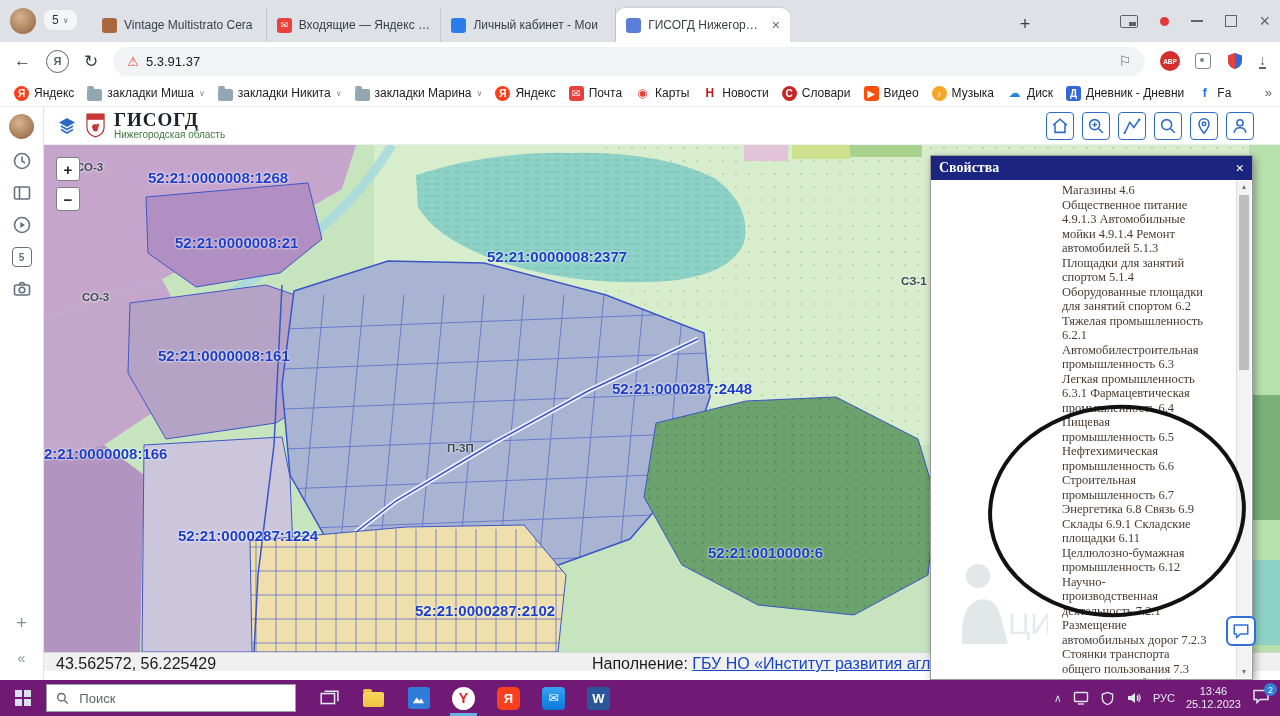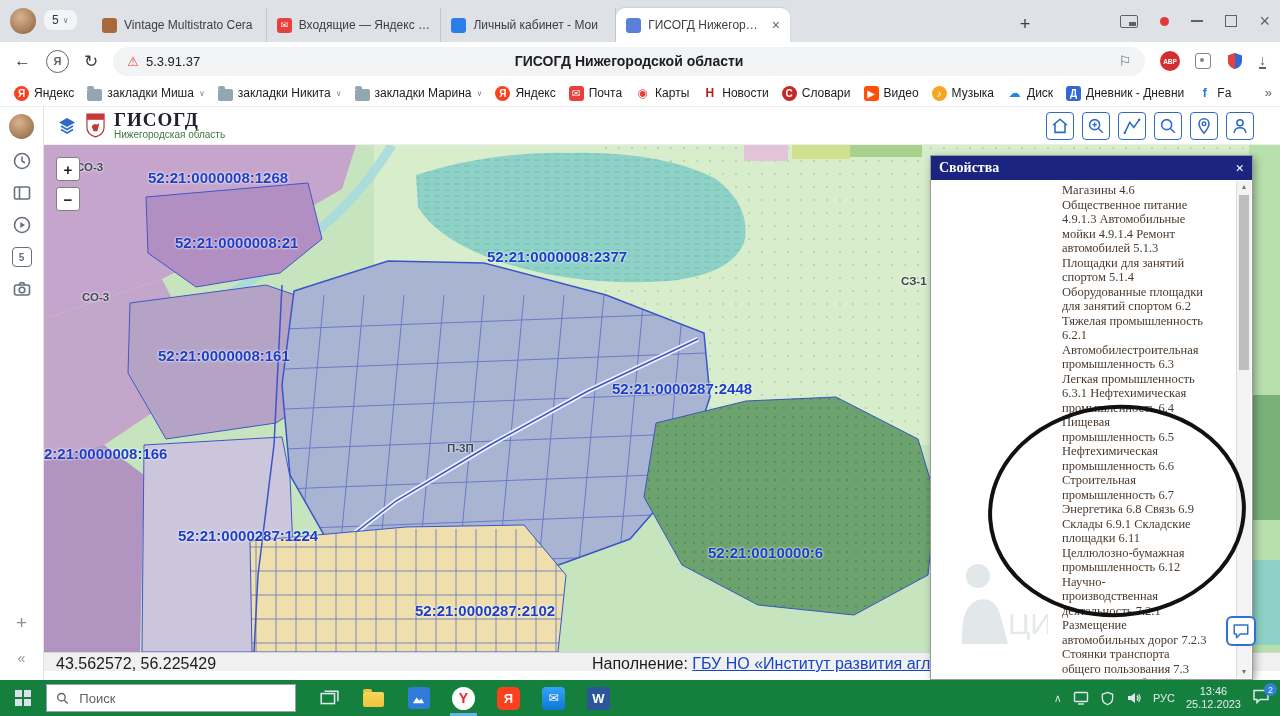--- a/index.html
+++ b/index.html
@@ -128,21 +128,21 @@
   
   .chatbtn{position:absolute;left:1226px;top:616px;width:30px;height:30px;background:#fff;
            border:2px solid #2f6fd6;border-radius:6px;display:flex;align-items:center;
            justify-content:center;z-index:70;box-sizing:border-box;}
 
   
   .ellipseov{position:absolute;left:983px;top:400px;width:268px;height:222px;z-index:60;pointer-events:none;}
   .watermark{position:absolute;left:948px;top:556px;width:100px;height:92px;z-index:45;opacity:.45;pointer-events:none;}
 
   
-  .taskbar{position:absolute;left:0;top:680px;width:1280px;height:36px;background:#15803d;
+  .taskbar{position:absolute;left:0;top:680px;width:1280px;height:36px;background:#701a75;
            display:flex;align-items:center;z-index:100;color:#e6ecf2;}
   .startcell{width:46px;height:100%;display:flex;align-items:center;justify-content:center;}
   .winlogo{display:grid;grid-template-columns:7px 7px;grid-template-rows:7px 7px;gap:1.5px;}
   .winlogo span{background:#d9e1ea;}
   .tsearch{width:250px;height:28px;background:#fff;border:1px solid #93a1b1;display:flex;
            align-items:center;gap:8px;padding:0 9px;box-sizing:border-box;}
   .tsearch input{border:none;outline:none;background:transparent;font-size:13px;color:#444;width:100%;
                  font-family:"Liberation Sans","DejaVu Sans",sans-serif;}
   .tsearch input::placeholder{color:#5f6368;opacity:1;}
   .apps{display:flex;height:100%;margin-left:10px;}
@@ -221,21 +221,20 @@
     </div>
   </div>
 
   <div class="navbar">
     <span class="navic">←</span>
     <span class="yacircle">Я</span>
     <span class="navic">↻</span>
     <div class="addrbar">
       <span class="warn">⚠</span>
       <span class="ip">5.3.91.37</span>
-      <span class="addr-title">ГИСОГД Нижегородской области</span>
       <span class="flagic">⚐</span>
     </div>
     <span class="abp">ABP</span>
     <span class="extic"></span>
     <svg width="18" height="18" viewBox="0 0 18 18">
       <path d="M9 1 L16 3.5 V9 C16 13.5 12.5 16 9 17 C5.5 16 2 13.5 2 9 V3.5 Z" fill="#3367d6"></path>
       <path d="M9 1 L2 3.5 V9 C2 13.5 5.5 16 9 17 Z" fill="#e8413c"></path>
     </svg>
     <span class="dlic">↓</span>
   </div>
@@ -571,21 +570,21 @@
           <div class="pline">автомобилей 5.1.3</div>
           <div class="pline">Площадки для занятий</div>
           <div class="pline">спортом 5.1.4</div>
           <div class="pline">Оборудованные площадки</div>
           <div class="pline">для занятий спортом 6.2</div>
           <div class="pline">Тяжелая промышленность</div>
           <div class="pline">6.2.1</div>
           <div class="pline">Автомобилестроительная</div>
           <div class="pline">промышленность 6.3</div>
           <div class="pline">Легкая промышленность</div>
-          <div class="pline">6.3.1 Нефтехимическая</div>
+          <div class="pline">6.3.1 Фармацевтическая</div>
           <div class="pline">промышленность 6.4</div>
           <div class="pline">Пищевая</div>
           <div class="pline">промышленность 6.5</div>
           <div class="pline">Нефтехимическая</div>
           <div class="pline">промышленность 6.6</div>
           <div class="pline">Строительная</div>
           <div class="pline">промышленность 6.7</div>
           <div class="pline">Энергетика 6.8 Связь 6.9</div>
           <div class="pline">Склады 6.9.1 Складские</div>
           <div class="pline">площадки 6.11</div>

